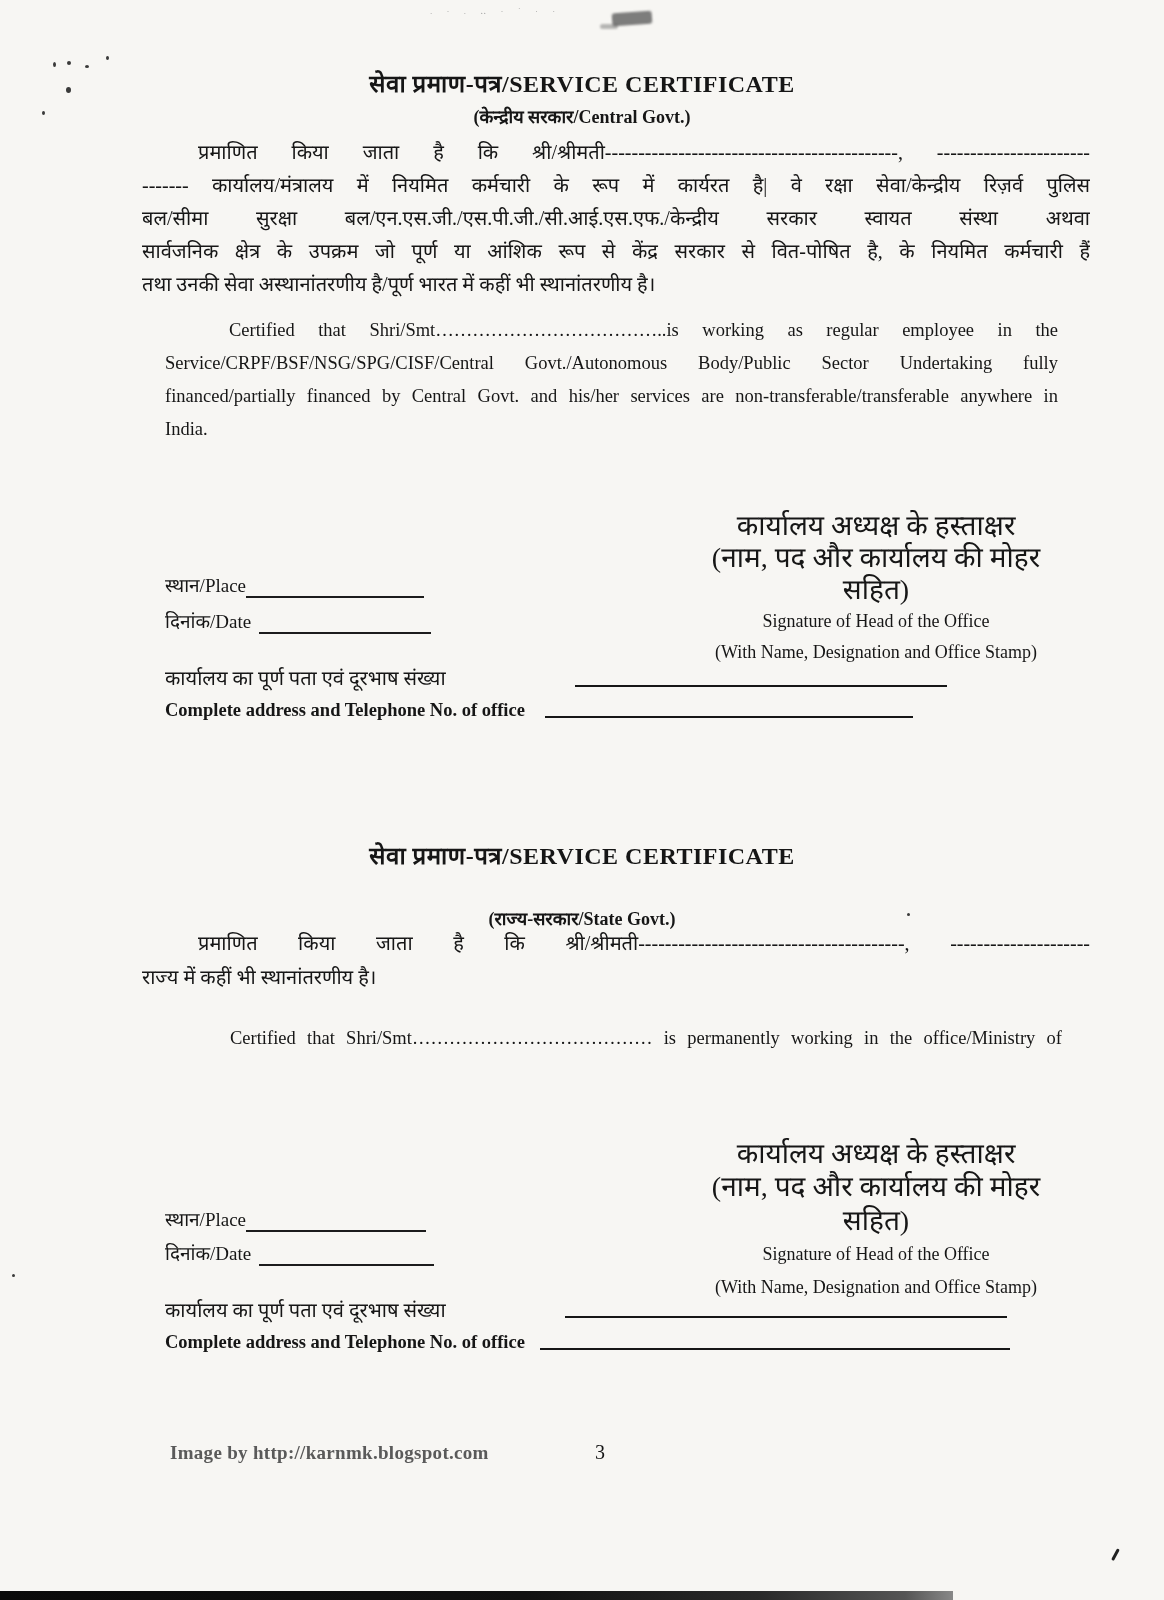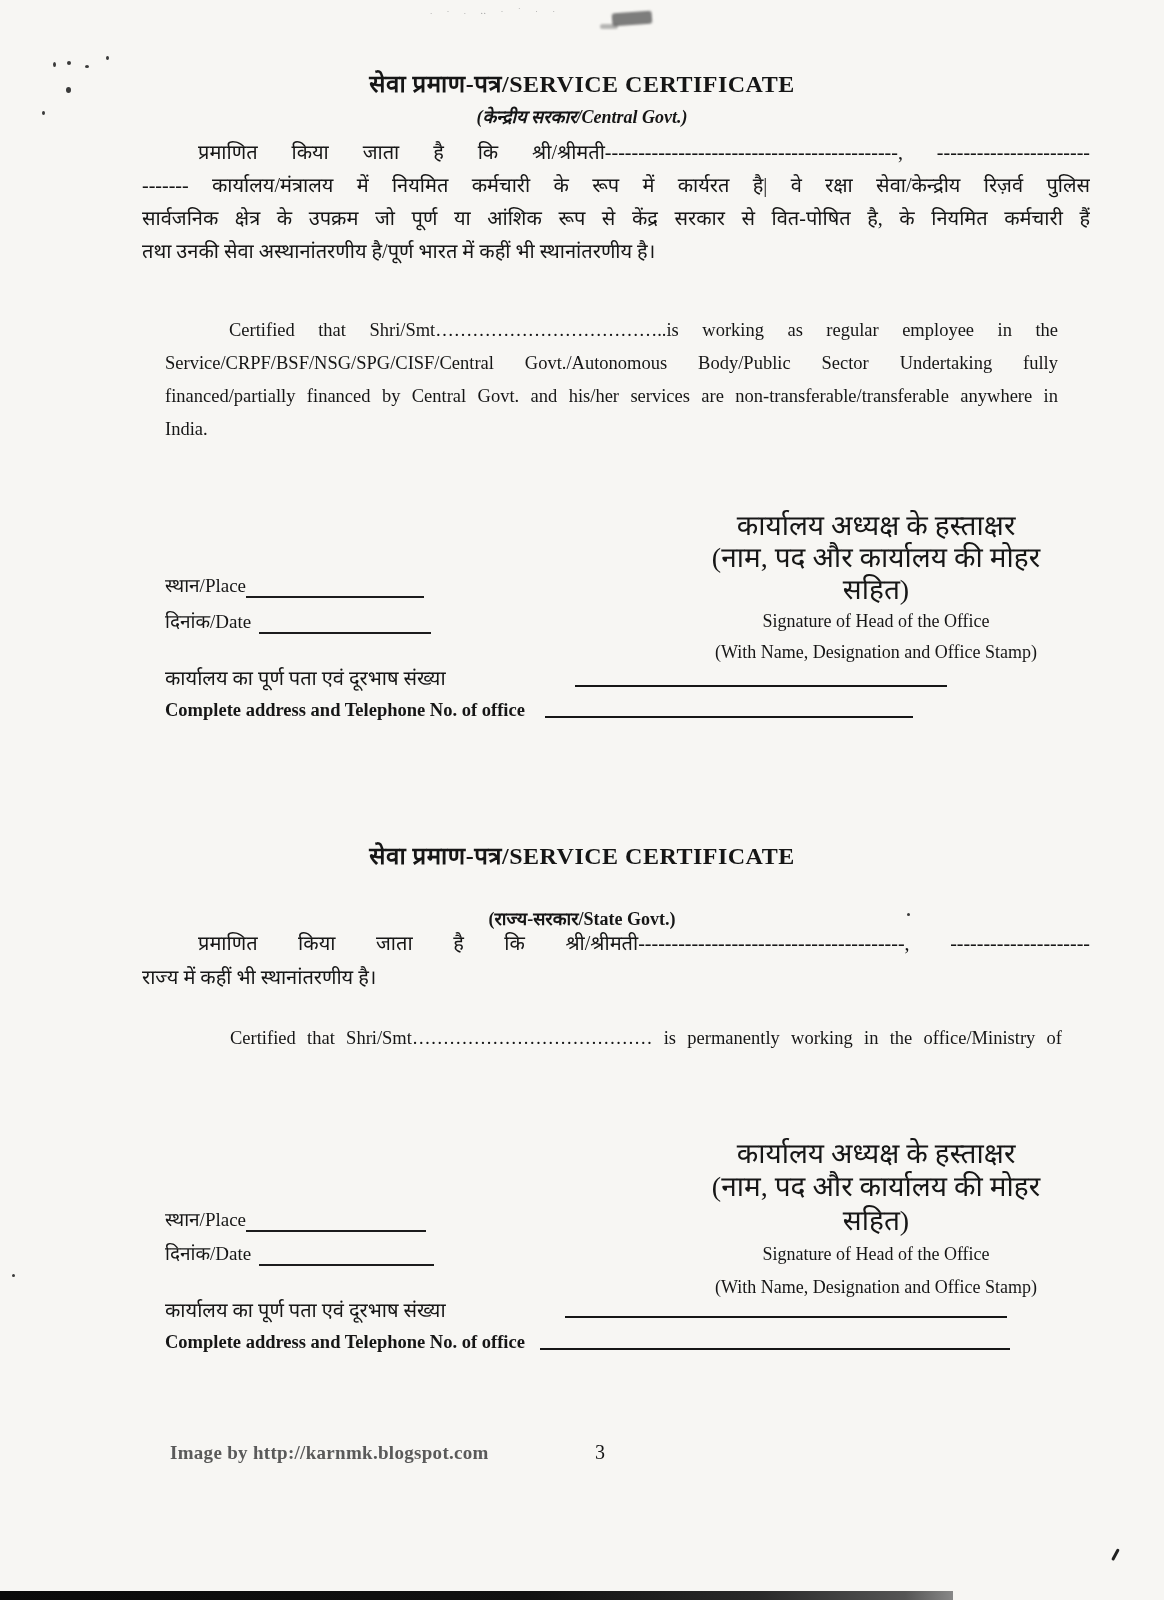--- a/index.html
+++ b/index.html
@@ -52,25 +52,26 @@
   <div class="smudge" style="left:612px; top:12px; width:40px; height:13px; transform:rotate(-4deg); filter:blur(1px);"></div>
   <div class="smudge" style="left:600px; top:24px; width:18px; height:5px; opacity:0.4; filter:blur(1px);"></div>
   <div class="speck" style="left:53px; top:62px; width:3px; height:5px;"></div>
   <div class="speck" style="left:67px; top:61px; width:4px; height:4px;"></div>
   <div class="speck" style="left:85px; top:65px; width:4px; height:3px;"></div>
   <div class="speck" style="left:106px; top:56px; width:3px; height:4px;"></div>
   <div class="speck" style="left:66px; top:87px; width:5px; height:6px;"></div>
   <div class="speck" style="left:42px; top:111px; width:3px; height:4px;"></div>
 
   <div class="abs cert-title" style="top:66px;">सेवा प्रमाण-पत्र/SERVICE CERTIFICATE</div>
-  <div class="abs cert-subtitle" style="top:104px;font-style:italic;">(केन्द्रीय सरकार/Central Govt.)</div>
+  <div class="abs cert-subtitle" style="top:104px;">(केन्द्रीय सरकार/Central Govt.)</div>
 
   <div class="abs hpara" style="top:136px;">
     <div class="hline first">प्रमाणित किया जाता है कि श्री/श्रीमती--------------------------------------------, -----------------------</div>
     <div class="hline">------- कार्यालय/मंत्रालय में नियमित कर्मचारी के रूप में कार्यरत है| वे रक्षा सेवा/केन्द्रीय रिज़र्व पुलिस</div>
+    <div class="hline">बल/सीमा सुरक्षा बल/एन.एस.जी./एस.पी.जी./सी.आई.एस.एफ./केन्द्रीय सरकार स्वायत संस्था अथवा</div>
     <div class="hline">सार्वजनिक क्षेत्र के उपक्रम जो पूर्ण या आंशिक रूप से केंद्र सरकार से वित-पोषित है, के नियमित कर्मचारी हैं</div>
     <div class="hline last">तथा उनकी सेवा अस्थानांतरणीय है/पूर्ण भारत में कहीं भी स्थानांतरणीय है।</div>
   </div>
 
   <div class="abs epara" style="top:314px;">
     <div class="eline first">Certified that Shri/Smt………………………………..is working as regular employee in the</div>
     <div class="eline">Service/CRPF/BSF/NSG/SPG/CISF/Central Govt./Autonomous Body/Public Sector Undertaking fully</div>
     <div class="eline">financed/partially financed by Central Govt. and his/her services are non-transferable/transferable anywhere in</div>
     <div class="eline last">India.</div>
   </div>

